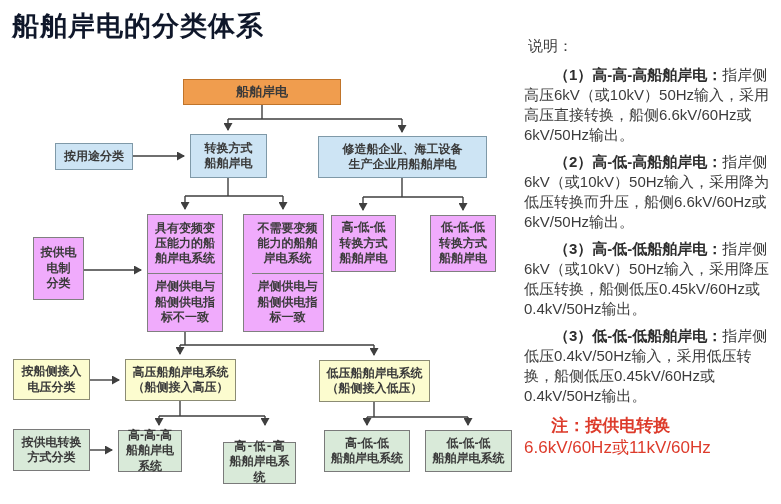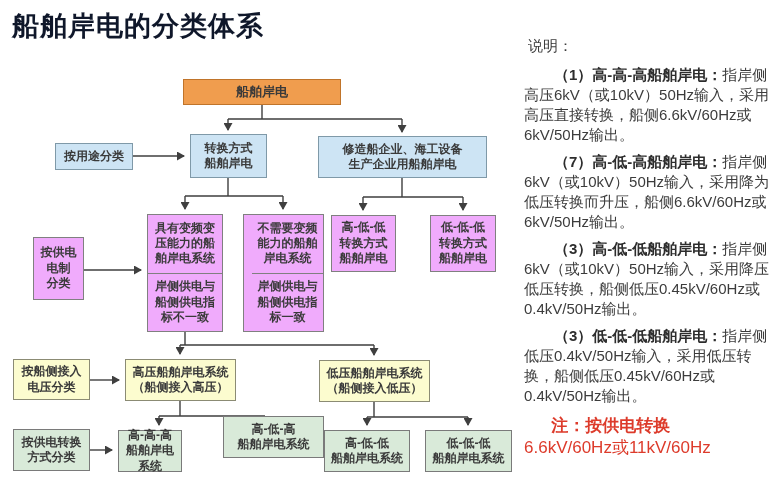--- a/index.html
+++ b/index.html
@@ -104,30 +104,30 @@
 电压分类</div>
   <div class="box yellow" style="left:125px;top:359px;width:111px;height:42px;text-align:right;">高压船舶岸电系统
 （船侧接入高压）</div>
   <div class="box yellow" style="left:319px;top:360px;width:111px;height:42px;">低压船舶岸电系统
 （船侧接入低压）</div>
 
   <div class="box green" style="left:13px;top:429px;width:77px;height:42px;">按供电转换
 方式分类</div>
   <div class="box green" style="left:118px;top:430px;width:64px;height:42px;">高-高-高
 船舶岸电系统</div>
-  <div class="box green" style="left:223px;top:416px;width:101px;height:42px;">高-低-高
+  <div class="box green" style="left:223px;top:442px;width:73px;height:42px;font-family:Liberation Mono, monospace;">高-低-高
 船舶岸电系统</div>
   <div class="box green" style="left:324px;top:430px;width:86px;height:42px;">高-低-低
 船舶岸电系统</div>
   <div class="box green" style="left:425px;top:430px;width:87px;height:42px;">低-低-低
 船舶岸电系统</div>
 
   <div class="panel">
     <div class="heading">说明：</div>
     <p class="note"><b>（1）高-高-高船舶岸电：</b><span>指岸侧高压6kV（或10kV）50Hz输入，采用高压直接转换，船侧6.6kV/60Hz或6kV/50Hz输出。</span></p>
-    <p class="note"><b>（7）高-低-高船舶岸电：</b><span>指岸侧6kV（或10kV）50Hz输入，采用降为低压转换而升压，船侧6.6kV/60Hz或6kV/50Hz输出。</span></p>
+    <p class="note"><b>（2）高-低-高船舶岸电：</b><span>指岸侧6kV（或10kV）50Hz输入，采用降为低压转换而升压，船侧6.6kV/60Hz或6kV/50Hz输出。</span></p>
     <p class="note"><b>（3）高-低-低船舶岸电：</b><span>指岸侧6kV（或10kV）50Hz输入，采用降压低压转换，船侧低压0.45kV/60Hz或0.4kV/50Hz输出。</span></p>
     <p class="note"><b>（3）低-低-低船舶岸电：</b><span>指岸侧低压0.4kV/50Hz输入，采用低压转换，船侧低压0.45kV/60Hz或0.4kV/50Hz输出。</span></p>
     <p class="warn"><b>注：按供电转换
 </b><span>6.6kV/60Hz或11kV/60Hz</span></p>
   </div>
 
 </div>
 
 </body></html>

